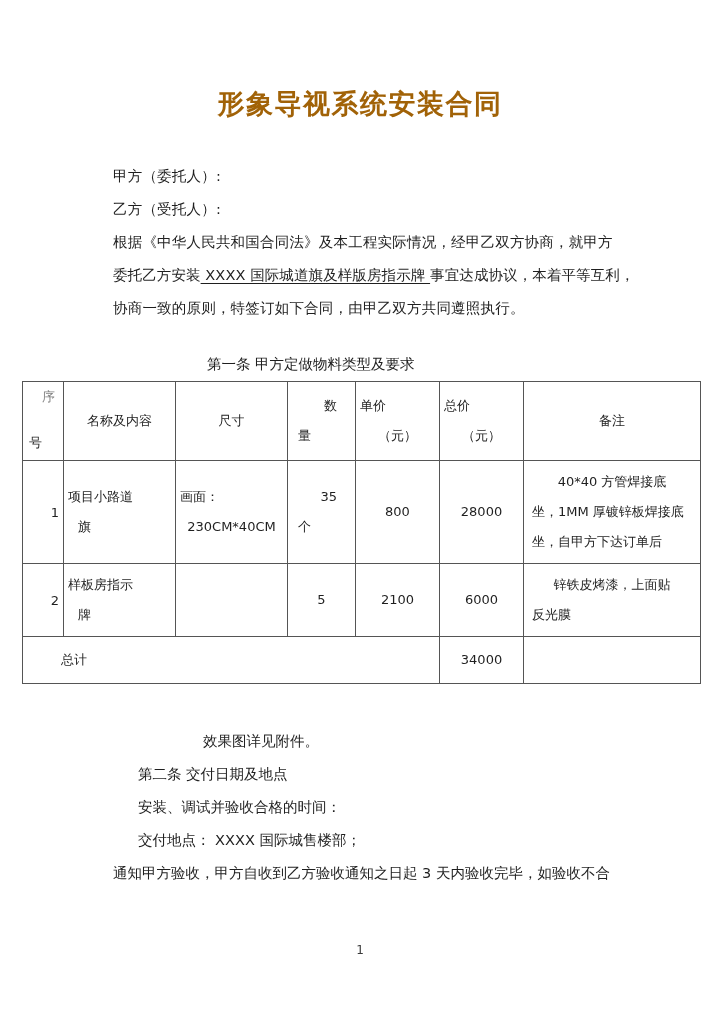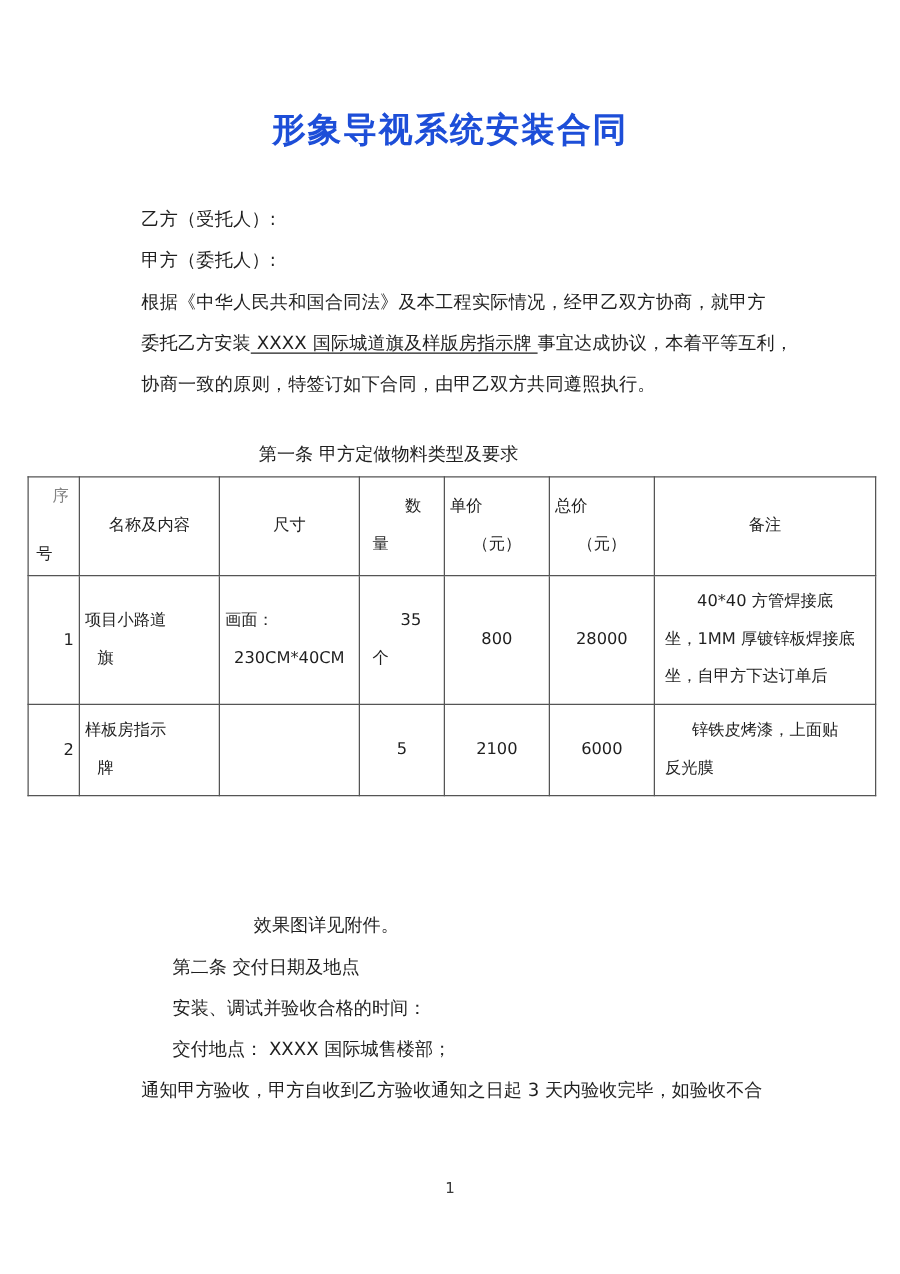--- a/index.html
+++ b/index.html
@@ -29,21 +29,21 @@
   .doc-title {
     position: absolute;
     left: 0;
     top: 86px;
     width: 720px;
     text-align: center;
     font-family: "DejaVu Serif", "Liberation Serif", serif;
     font-size: 27px;
     font-weight: 700;
     letter-spacing: 1.5px;
-    color: #1d4ed8;
+    color: #a16207;
     white-space: nowrap;
   }
 
   
   .body-block {
     position: absolute;
     left: 113px;
     top: 160px;
     width: 500px;
   }
@@ -164,22 +164,22 @@
   }
 </style>
 </head>
 <body>
 
 <div class="page">
 
   <div class="doc-title">形象导视系统安装合同</div>
 
   <div class="body-block">
+    <div class="para">甲方（委托人）:</div>
     <div class="para">乙方（受托人）:</div>
-    <div class="para">甲方（委托人）:</div>
     <div class="para">根据《中华人民共和国合同法》及本工程实际情况，经甲乙双方协商，就甲方</div>
     <div class="para wide"><span>委托乙方安装</span><span class="underline-run"> XXXX 国际城道旗及样版房指示牌 </span><span>事宜达成协议，本着平等互利，</span></div>
     <div class="para">协商一致的原则，特签订如下合同，由甲乙双方共同遵照执行。</div>
   </div>
 
   <div class="clause-heading">第一条  甲方定做物料类型及要求</div>
 
   <table class="spec-table">
     <colgroup>
       <col style="width:41px">
@@ -288,20 +288,31 @@
           <div class="cell">6000</div>
         </td>
         <td>
           <div class="remark-cell">
             <span class="rl">锌铁皮烤漆，上面贴</span>
             <span class="rl indent-left">反光膜</span>
           </div>
         </td>
       </tr>
 
+      <tr>
+        <td colspan="5">
+          <div class="cell total-label">总计</div>
+        </td>
+        <td>
+          <div class="cell">34000</div>
+        </td>
+        <td>
+          <div class="cell"></div>
+        </td>
+      </tr>
     </tbody>
   </table>
 
   <div class="footer-block">
     <div class="fline ind-2">效果图详见附件。</div>
     <div class="fline ind-1">第二条  交付日期及地点</div>
     <div class="fline ind-1">安装、调试并验收合格的时间：</div>
     <div class="fline ind-1">交付地点：  XXXX 国际城售楼部；</div>
     <div class="fline ind-0">通知甲方验收，甲方自收到乙方验收通知之日起 3 天内验收完毕，如验收不合</div>
   </div>

